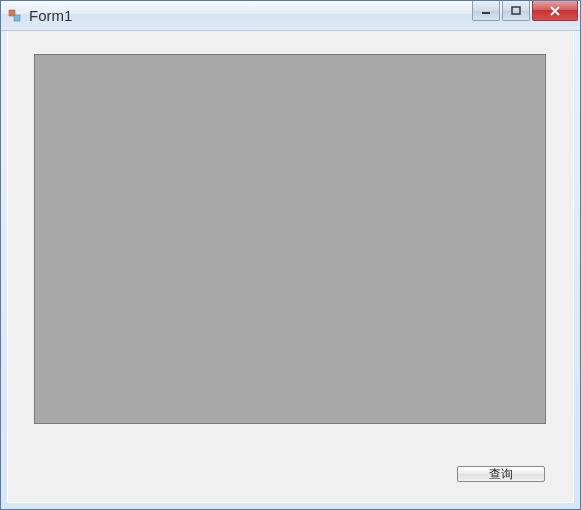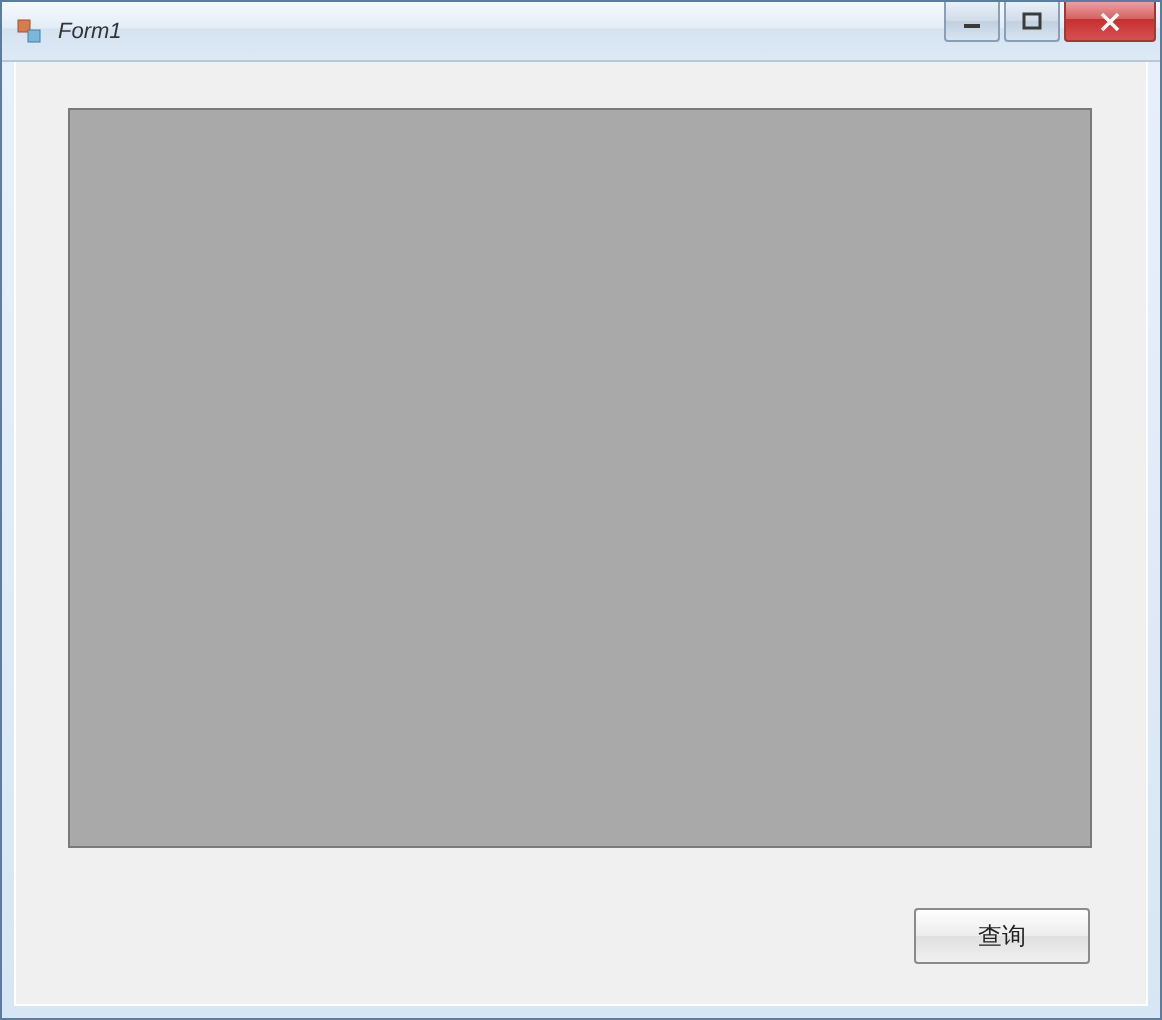--- a/index.html
+++ b/index.html
@@ -32,24 +32,23 @@
     }
     .titlebar-icon {
       width: 16px;
       height: 16px;
       margin-right: 6px;
       display: flex;
       align-items: center;
       justify-content: center;
     }
     .titlebar-title {
-      font-size: 11px;
+      font-size: 15px;
       color: #333;
       flex: 1;
-      font-style: italic;
     }
     .titlebar-controls {
       display: flex;
       height: 20px;
       margin-right: 2px;
       margin-top: -9px;
     }
     .ctrl-btn {
       width: 28px;
       height: 20px;
@@ -88,21 +87,21 @@
     }
     .button-row {
       position: absolute;
       bottom: 20px;
       right: 28px;
       display: flex;
       gap: 18px;
     }
     .wf-button {
       min-width: 88px;
-      height: 28px;
+      height: 16px;
       padding: 0 14px;
       font-size: 12px;
       font-family: inherit;
       color: #222;
       background: linear-gradient(to bottom, #fefefe 0%, #ececec 50%, #e0e0e0 51%, #f0f0f0 100%);
       border: 1px solid #8a8a8a;
       border-radius: 2px;
       cursor: pointer;
       display: flex;
       align-items: center;

